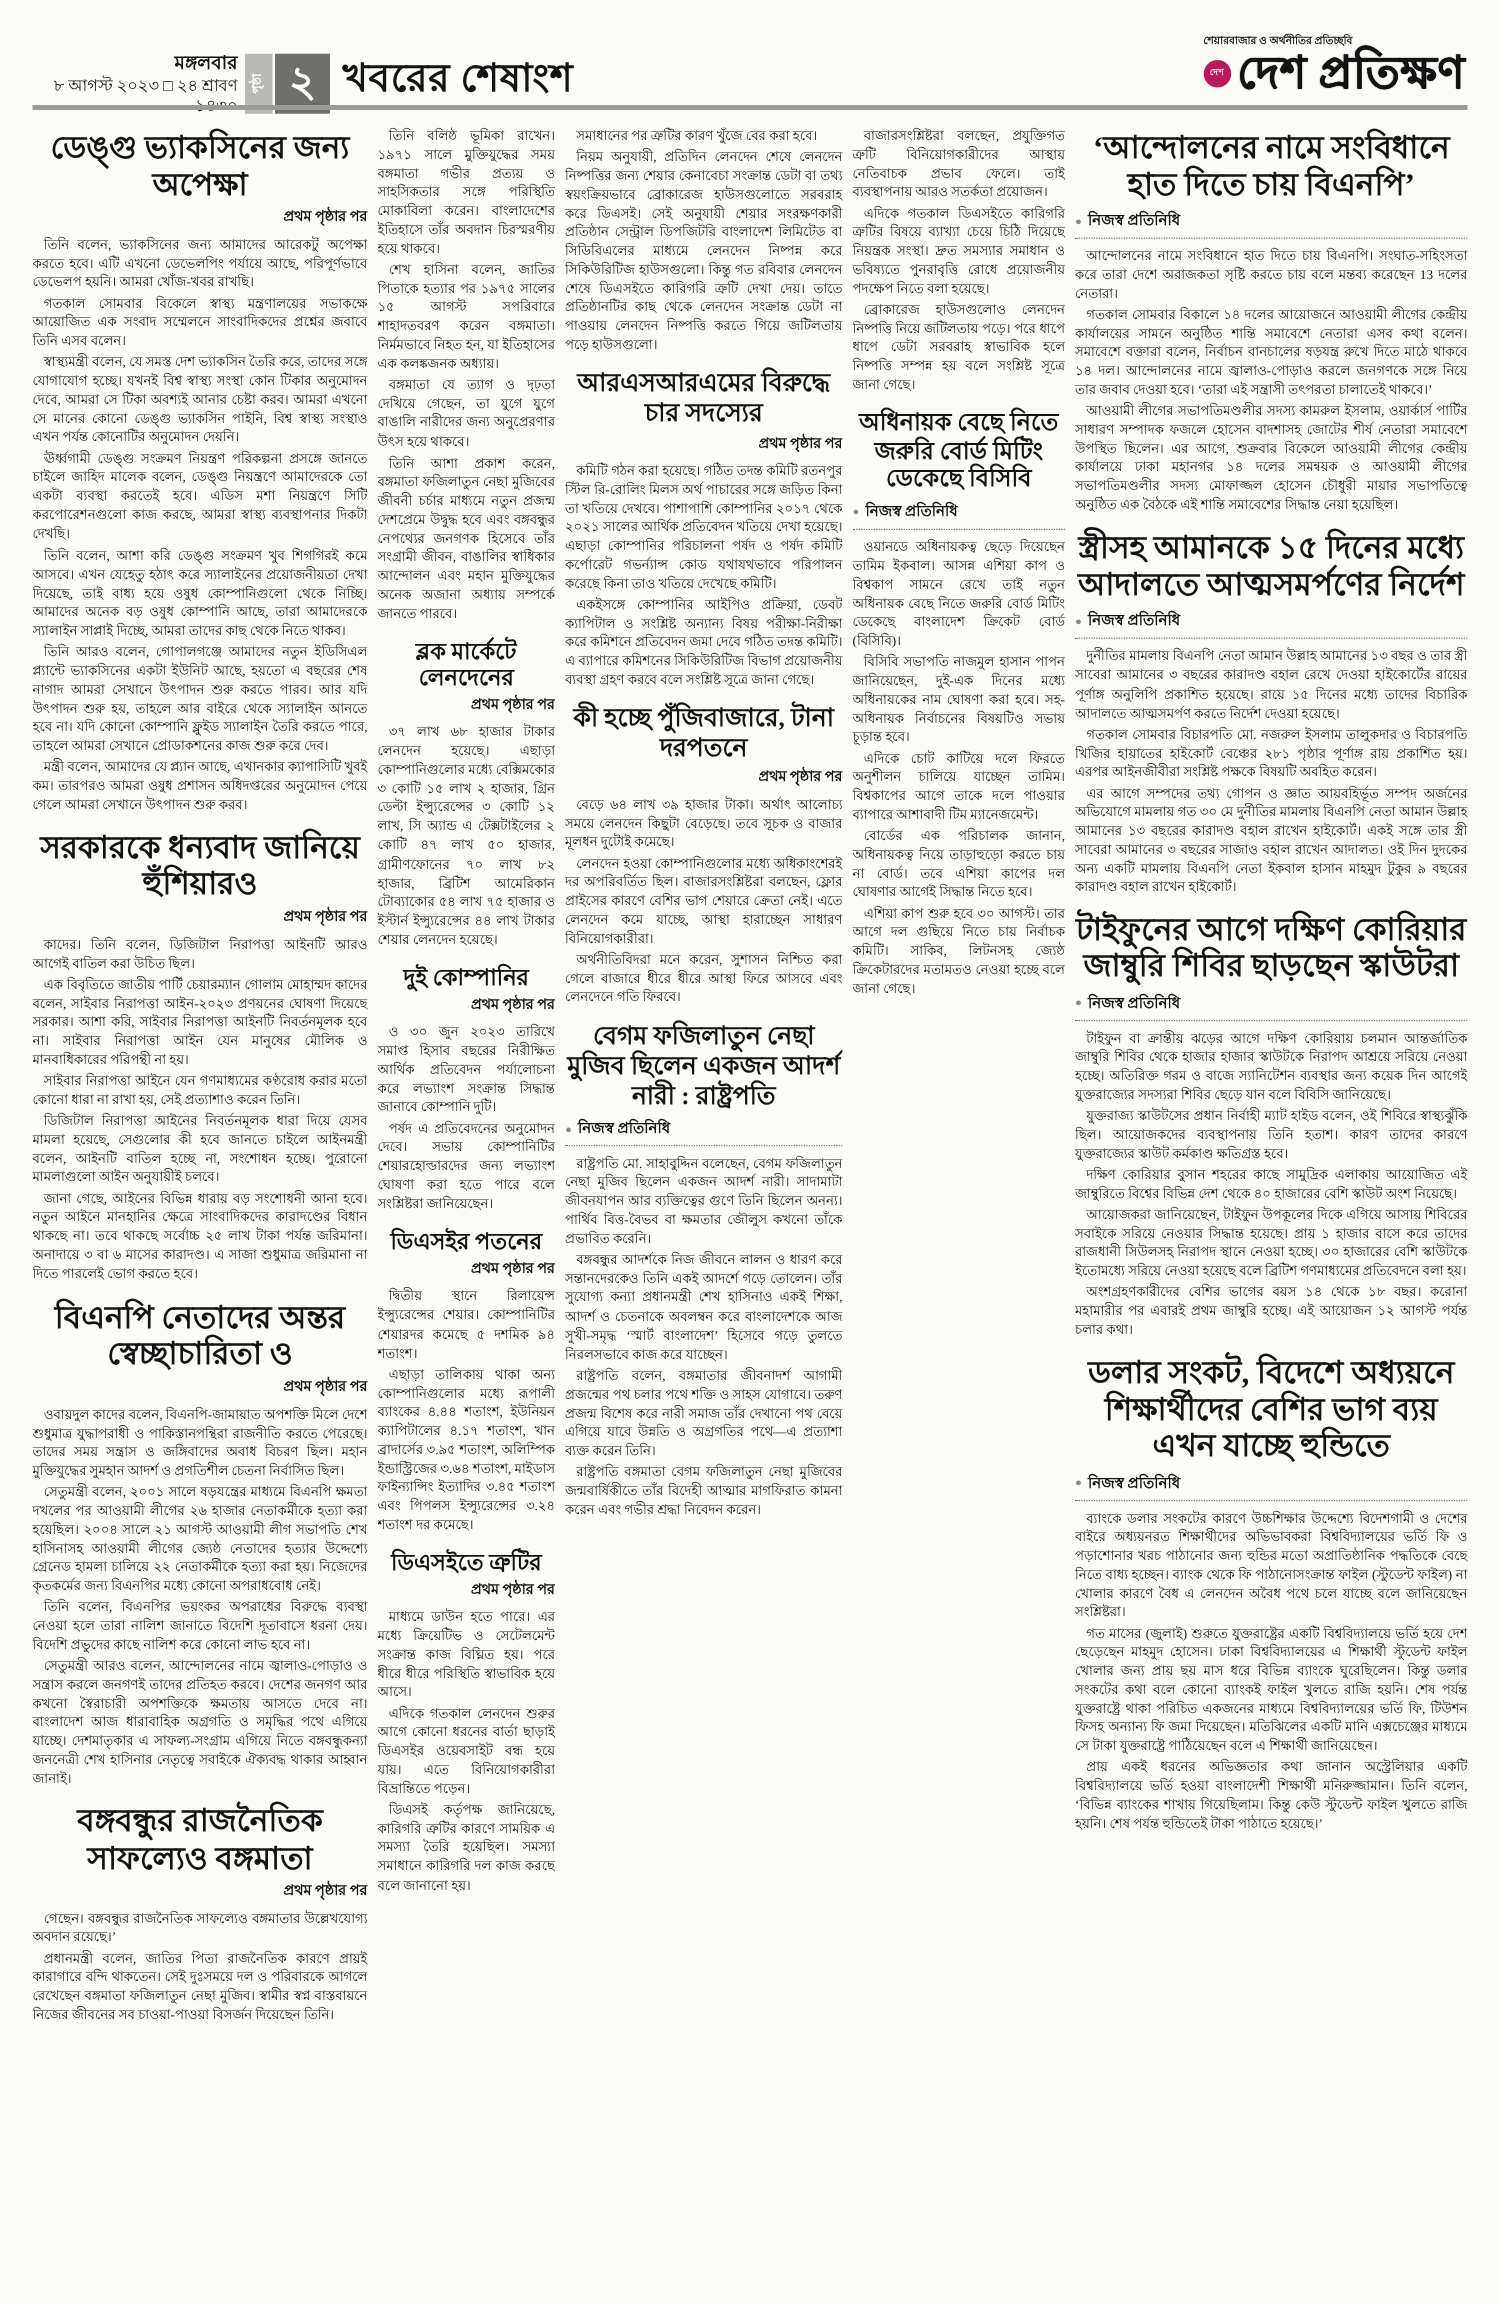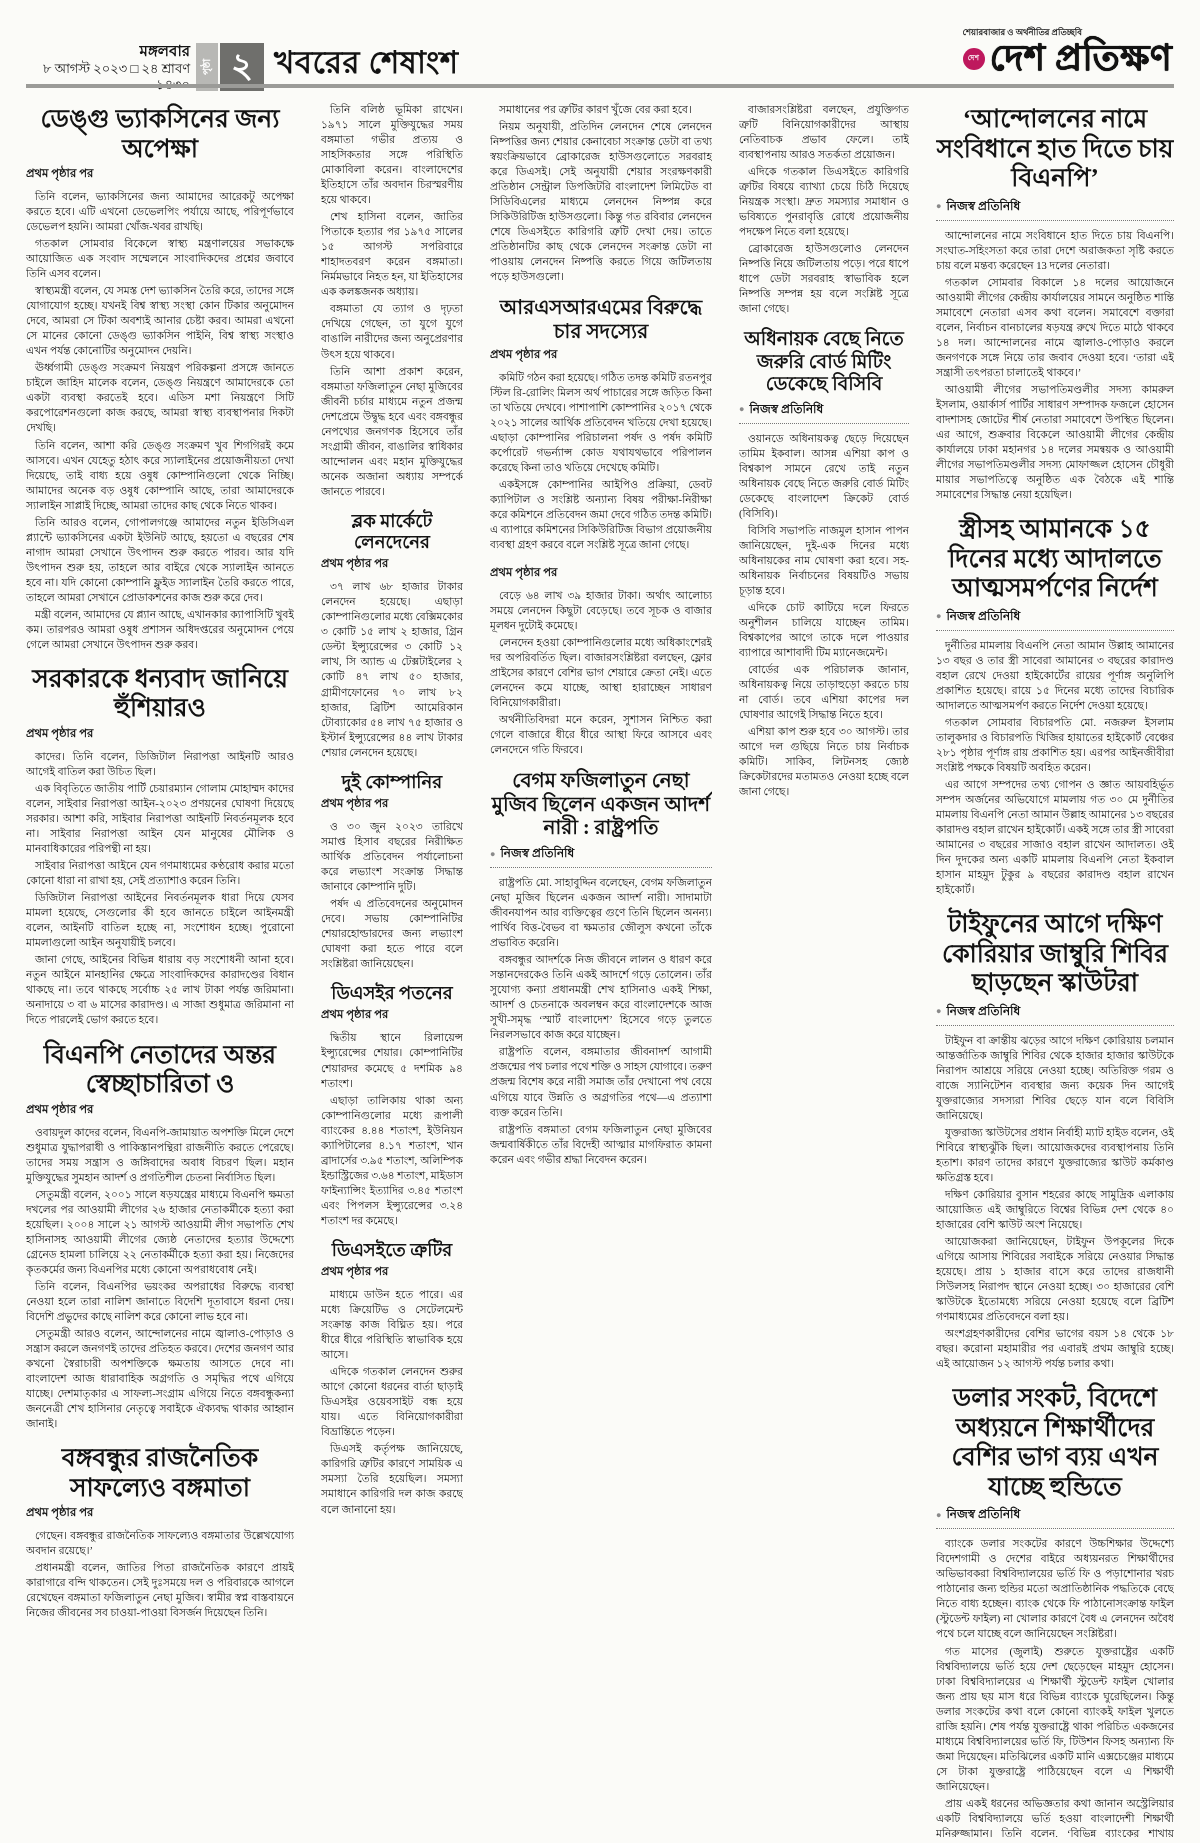--- a/index.html
+++ b/index.html
@@ -30,36 +30,36 @@
   .masthead { font-size:36px; font-weight:900; line-height:1.05; letter-spacing:.5px;
     text-shadow:0 0 1px #000, .5px 0 0 #000; display:flex; align-items:center; gap:5px; justify-content:flex-end;}
   .masthead-logo {
     width:22px; height:22px; border-radius:50%; background:#be185d; color:#fff;
     font-size:7px; font-weight:bold; display:inline-flex; align-items:center; justify-content:center;
     text-shadow:none; flex:0 0 auto;
   }
   
   .columns {
     position:absolute; left:26px; right:26px; top:102px; bottom:6px;
-    display:flex; gap:27px; overflow:hidden;
+    display:flex; gap:8px; overflow:hidden;
   }
   .col { overflow:hidden; }
   .col-1 { width:268px; flex:0 0 auto; }
   .col-2 { width:142px; flex:0 0 auto; }
   .col-3 { width:222px; flex:0 0 auto; }
   .col-4 { width:170px; flex:0 0 auto; }
   .col-5 { flex:1 1 auto; }
   article { margin:0 0 12px 0; }
   h2 { margin:2px 0 2px; text-align:center; font-weight:bold; line-height:1.18; }
   .col-1 h2 { font-size:25px; }
   .col-2 h2 { font-size:18px; }
   .col-3 h2 { font-size:20px; }
   .col-4 h2 { font-size:19px; }
   .col-5 h2 { font-size:25px; }
-  .kicker-continued { text-align:left; font-weight:bold; font-size:11.5px; margin:1px 0 5px; }
+  .kicker-continued { text-align:right; font-weight:bold; font-size:11.5px; margin:1px 0 5px; }
   .byline { display:flex; align-items:center; gap:5px; margin:4px 0 2px; font-weight:bold; font-size:12px; }
   .byline .dot { color:#8a8a8a; font-size:9px; line-height:1; }
   .dotted-rule { border-bottom:1.5px dotted #777; margin:2px 0 7px; height:1px; }
   p { margin:0 0 2px; font-size:10.6px; line-height:1.42; text-align:justify; text-indent:9px; }
 </style>
 </head>
 <body>
 
 <div class="page">
 
@@ -155,20 +155,21 @@
           <p>সমাধানের পর ত্রুটির কারণ খুঁজে বের করা হবে।</p>
           <p>নিয়ম অনুযায়ী, প্রতিদিন লেনদেন শেষে লেনদেন নিষ্পত্তির জন্য শেয়ার কেনাবেচা সংক্রান্ত ডেটা বা তথ্য স্বয়ংক্রিয়ভাবে ব্রোকারেজ হাউসগুলোতে সরবরাহ করে ডিএসই। সেই অনুযায়ী শেয়ার সংরক্ষণকারী প্রতিষ্ঠান সেন্ট্রাল ডিপজিটরি বাংলাদেশ লিমিটেড বা সিডিবিএলের মাধ্যমে লেনদেন নিষ্পন্ন করে সিকিউরিটিজ হাউসগুলো। কিন্তু গত রবিবার লেনদেন শেষে ডিএসইতে কারিগরি ত্রুটি দেখা দেয়। তাতে প্রতিষ্ঠানটির কাছ থেকে লেনদেন সংক্রান্ত ডেটা না পাওয়ায় লেনদেন নিষ্পত্তি করতে গিয়ে জটিলতায় পড়ে হাউসগুলো।</p>
         </article>
         <article>
           <h2>আরএসআরএমের বিরুদ্ধে চার সদস্যের</h2>
           <div class="kicker-continued">প্রথম পৃষ্ঠার পর</div>
           <p>কমিটি গঠন করা হয়েছে। গঠিত তদন্ত কমিটি রতনপুর স্টিল রি-রোলিং মিলস অর্থ পাচারের সঙ্গে জড়িত কিনা তা খতিয়ে দেখবে। পাশাপাশি কোম্পানির ২০১৭ থেকে ২০২১ সালের আর্থিক প্রতিবেদন খতিয়ে দেখা হয়েছে। এছাড়া কোম্পানির পরিচালনা পর্ষদ ও পর্ষদ কমিটি কর্পোরেট গভর্ন্যান্স কোড যথাযথভাবে পরিপালন করেছে কিনা তাও খতিয়ে দেখেছে কমিটি।</p>
           <p>একইসঙ্গে কোম্পানির আইপিও প্রক্রিয়া, ডেবট ক্যাপিটাল ও সংশ্লিষ্ট অন্যান্য বিষয় পরীক্ষা-নিরীক্ষা করে কমিশনে প্রতিবেদন জমা দেবে গঠিত তদন্ত কমিটি। এ ব্যাপারে কমিশনের সিকিউরিটিজ বিভাগ প্রয়োজনীয় ব্যবস্থা গ্রহণ করবে বলে সংশ্লিষ্ট সূত্রে জানা গেছে।</p>
         </article>
         <article>
+          <h2>কী হচ্ছে পুঁজিবাজারে, টানা দরপতনে</h2>
           <div class="kicker-continued">প্রথম পৃষ্ঠার পর</div>
           <p>বেড়ে ৬৪ লাখ ৩৯ হাজার টাকা। অর্থাৎ আলোচ্য সময়ে লেনদেন কিছুটা বেড়েছে। তবে সূচক ও বাজার মূলধন দুটোই কমেছে।</p>
           <p>লেনদেন হওয়া কোম্পানিগুলোর মধ্যে অধিকাংশেরই দর অপরিবর্তিত ছিল। বাজারসংশ্লিষ্টরা বলছেন, ফ্লোর প্রাইসের কারণে বেশির ভাগ শেয়ারে ক্রেতা নেই। এতে লেনদেন কমে যাচ্ছে, আস্থা হারাচ্ছেন সাধারণ বিনিয়োগকারীরা।</p>
           <p>অর্থনীতিবিদরা মনে করেন, সুশাসন নিশ্চিত করা গেলে বাজারে ধীরে ধীরে আস্থা ফিরে আসবে এবং লেনদেনে গতি ফিরবে।</p>
         </article>
         <article>
           <h2>বেগম ফজিলাতুন নেছা মুজিব ছিলেন একজন আদর্শ নারী : রাষ্ট্রপতি</h2>
           <div class="byline">
             <span class="dot">●</span>
             <span>নিজস্ব প্রতিনিধি</span>

